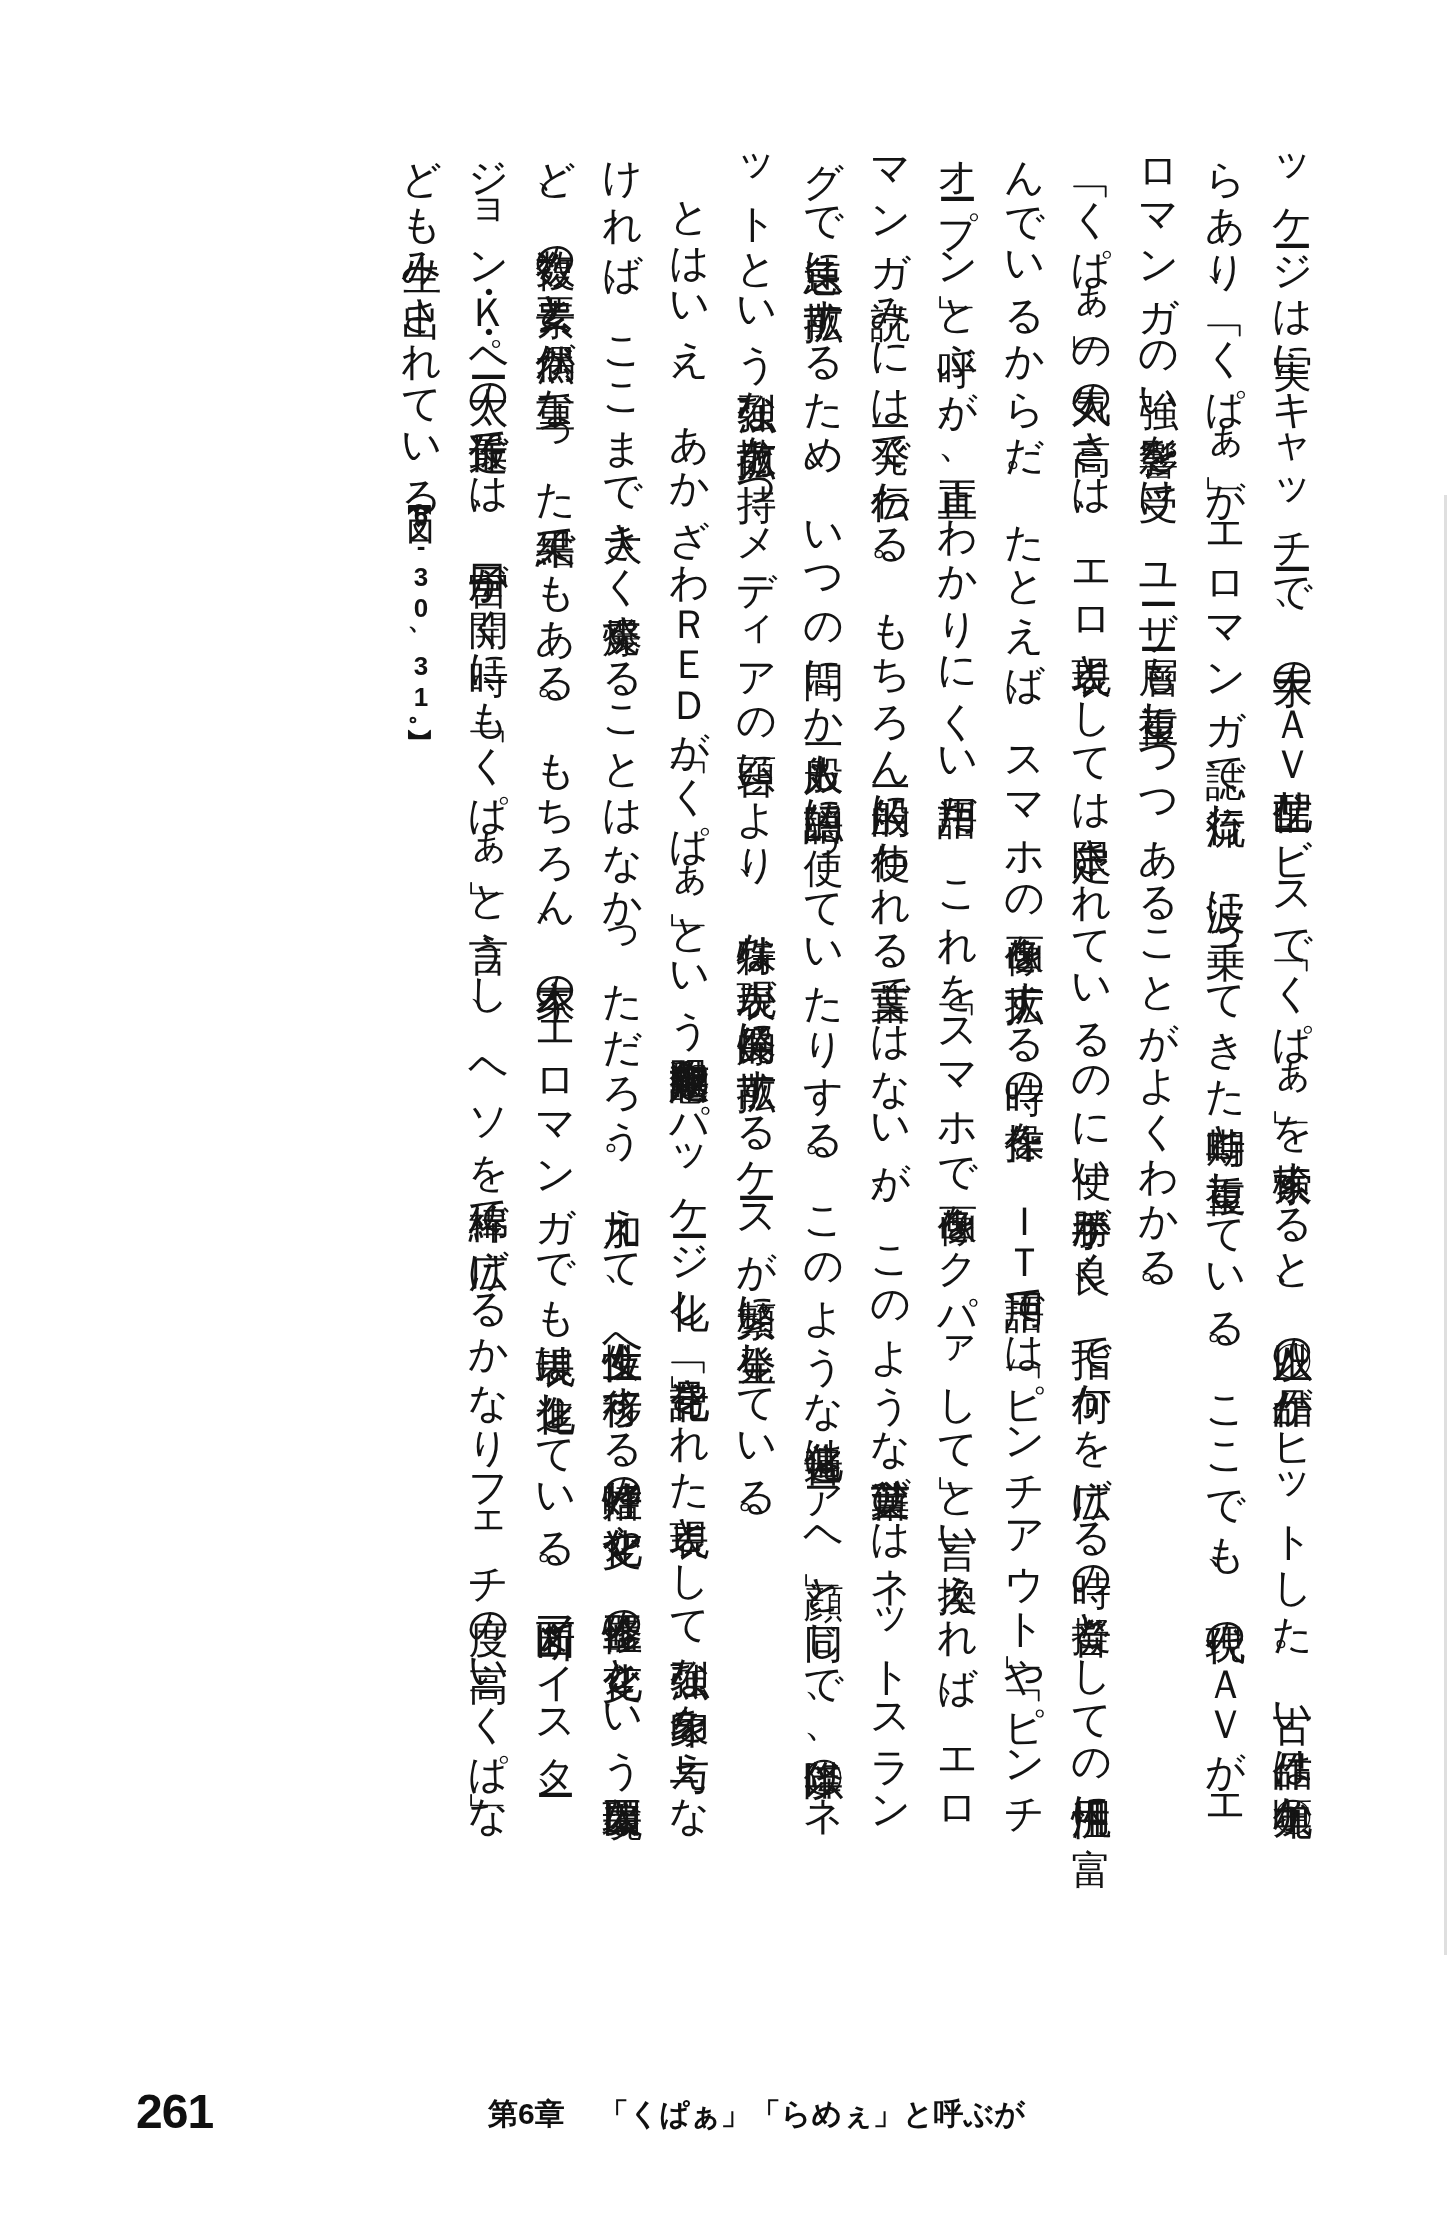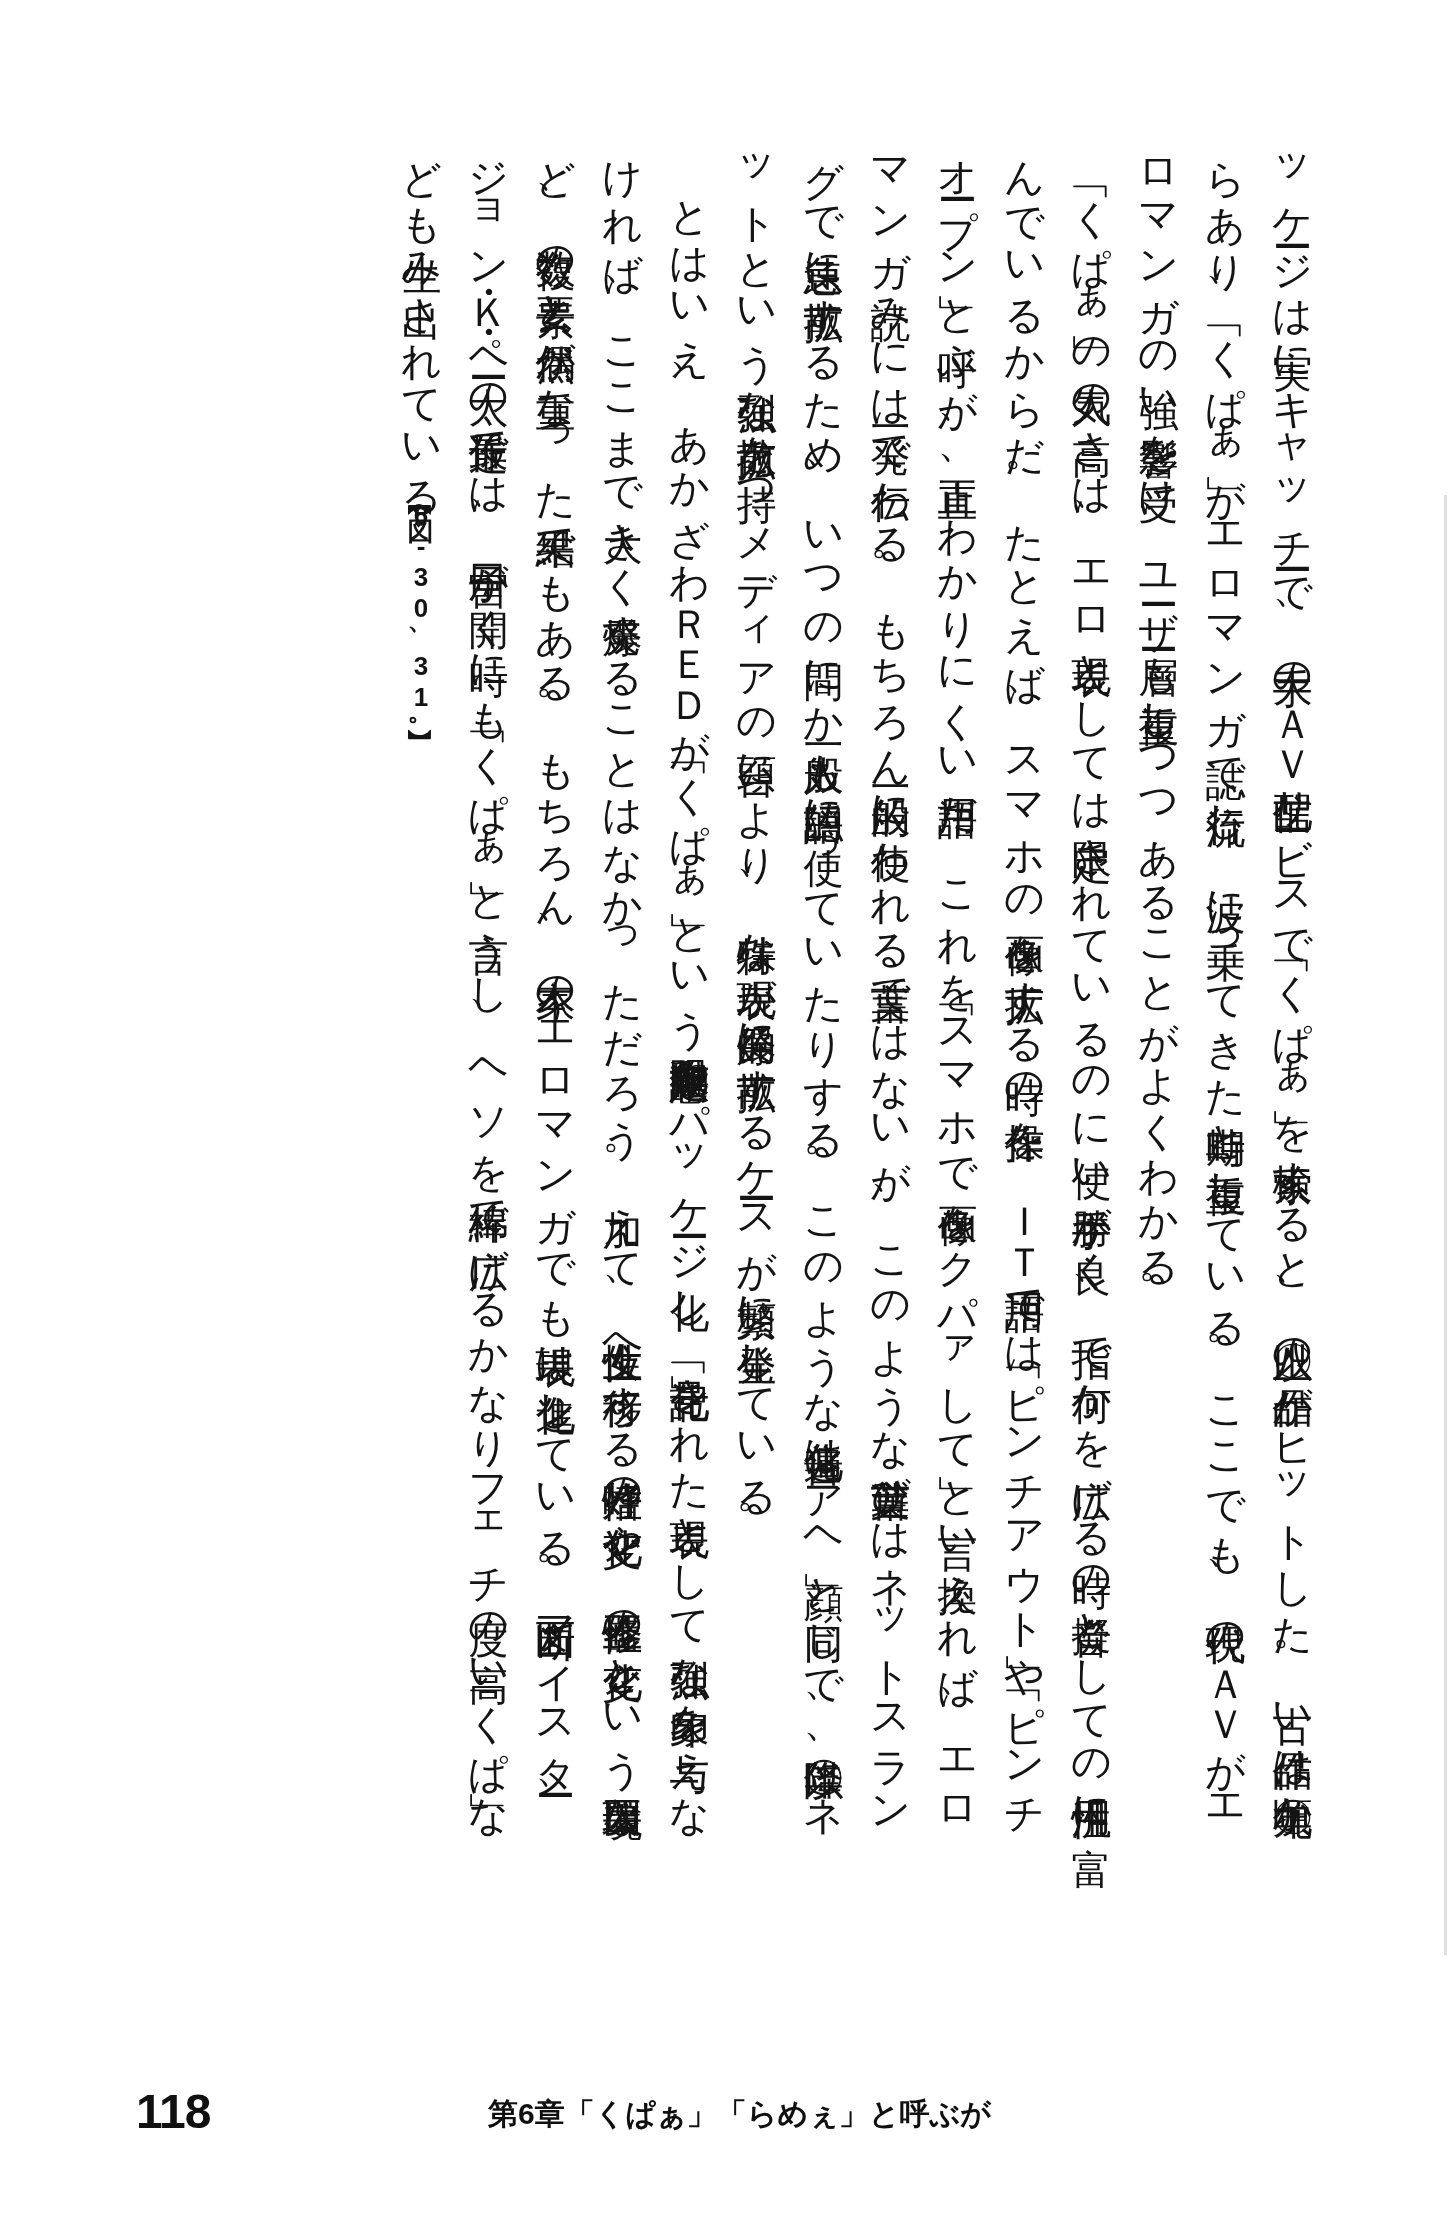--- a/index.html
+++ b/index.html
@@ -63,20 +63,21 @@
     position: absolute;
     left: 488px;
     top: 2094px;
     font-family: "Liberation Sans", "DejaVu Sans", sans-serif;
     font-weight: 600;
     font-size: 30px;
     color: #101010;
     white-space: nowrap;
   }
   .running-footer .chapter {
+    margin-right: 34px;
   }
   
   .scan-edge {
     position: absolute;
     right: 1px;
     top: 495px;
     width: 3px;
     height: 1460px;
     background: #d9d9d9;
     opacity: 0.85;
@@ -86,21 +87,21 @@
 <body>
 
 <div class="page">
 
   <main class="text-block">
     <p class="para"><span>ッケージは実にキャッチーで、大手のＡＶ配信サービスで「くぱぁ」を検索すると、八〇以上の作品がヒットした。古い作品は〇九年頃からあり、「くぱぁ」がエロマンガ誌で流行し、波に乗ってきた時期と重複している。ここでも、現代のＡＶがエロマンガの強い影響を受け、ユーザー層も重複しつつあることがよくわかる。</span></p>
     <p class="para indent"><span>「くぱぁ」の人気の高さは、エロ表現としては限定されているのに使い勝手が良く、指で何かを広げる時の擬音としての汎用性に富んでいるからだ。たとえば、スマホの画像を拡大する時の操作を、ＩＴ用語では「ピンチアウト」や「ピンチオープン」と呼ぶが、正直、わかりにくい用語だ。これを「スマホで画像をクパァして」と言い換えれば、エロマンガ読みには一発で伝わる。もちろん一般的に使われる言葉ではないが、このような言葉遊びはネットスラングで急速に拡散するため、いつの間にか一般人も隠語的に使っていたりする。このような普遍化は「アヘ顔」と同じで、〇〇年以降、ネットという強烈な拡散力を持つメディアの台頭により、特殊な表現が爆発的に拡散するケースが頻繁に発生している。</span></p>
     <p class="para indent"><span>とはいえ、あかざわＲＥＤが「くぱぁ」という動作限定擬態語をパッケージ化し、「記号化」された表現として強烈な印象を与えなければ、ここまで大きく爆発することはなかっただろう。加えて、女性上位へ移行する嗜好性の変化や、性器修正の変化という環境要因など、複数の要素と偶然が重なった結果でもある。もちろん、本家のエロマンガでも表現は進化している。断面図マイスター、ジョン・Ｋ・ペー太の最近作では、子宮口が開く時にも「くぱぁ」と言うし、ヘソを綿棒で広げるかなりフェチ度の高い「くぱ」なども生み出されている</span><span class="fig-ref"><span>【図</span><span class="fig-nums">6-30、31</span><span>】。</span></span></p>
   </main>
 
-  <div class="page-number">118</div>
+  <div class="page-number">261</div>
 
   <div class="running-footer">
     <span class="chapter">第6章</span><span>「くぱぁ」「らめぇ」と呼ぶが</span>
   </div>
 
   <div class="scan-edge"></div>
 
 </div>
 
 </body></html>

